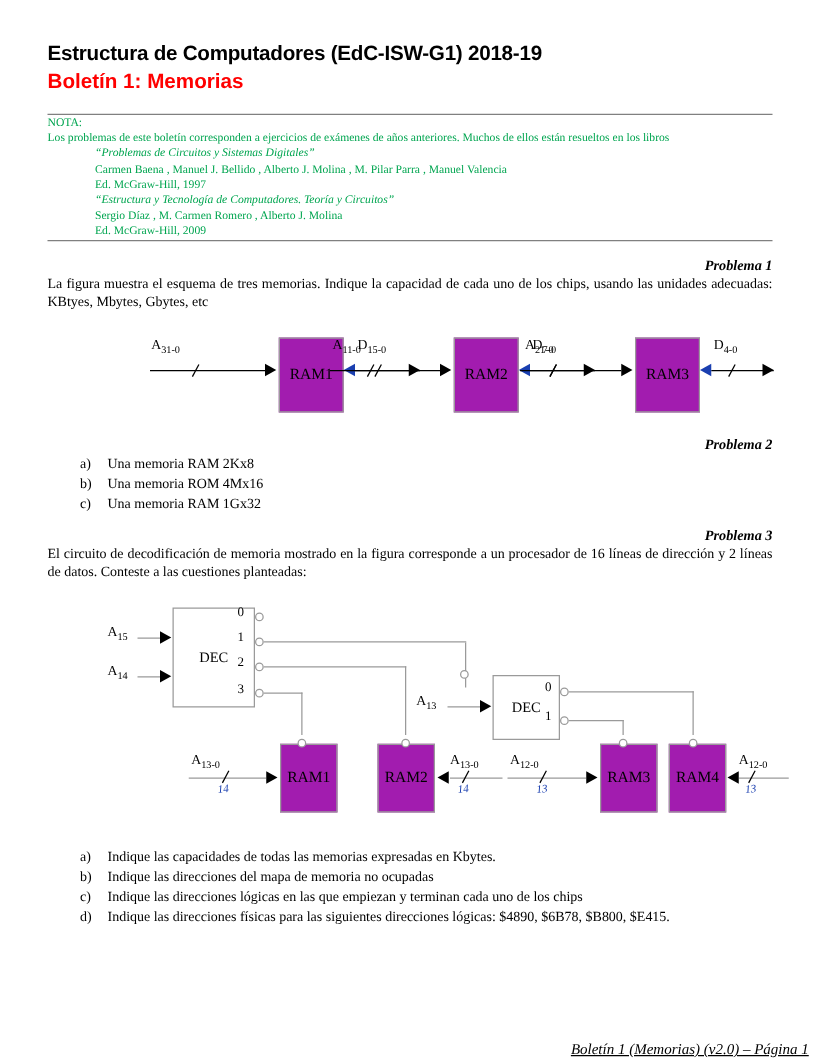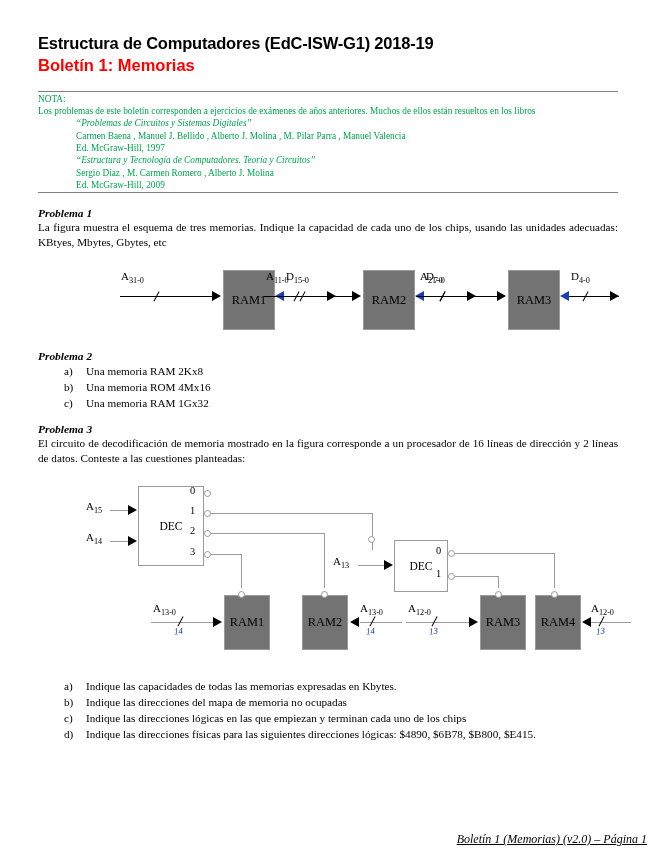--- a/index.html
+++ b/index.html
@@ -61,20 +61,21 @@
   .nota .indent { padding-left: 38px; }
   .nota .ital { font-style: italic; }
 
   
   .prob-head {
     font-family: "Liberation Serif", serif;
     font-weight: bold;
     font-style: italic;
     font-size: 11.4px;
     margin: 0 0 1px 0;
+    text-align: right;
   }
   .prob-head .ref {
     color: #00a550;
     font-style: normal;
     font-weight: normal;
     font-family: "Liberation Sans", sans-serif;
     font-size: 10.2px;
   }
   .prob-text {
     font-size: 11.2px;
@@ -103,21 +104,21 @@
 
   
   .fig1 {
     position: relative;
     height: 78px;
     margin: 10px 0 6px 0;
   }
   .chipbox {
     position: absolute;
     border: 1px solid #9a9a9a;
-    background: #737373;
+    background: #a21caf;
     box-sizing: border-box;
     font-size: 12.4px;
     text-align: center;
   }
   .chipbox .lbl {
     position: absolute;
     left: 0; right: 0;
     top: 50%;
     transform: translateY(-50%);
     font-size: 12.4px;

